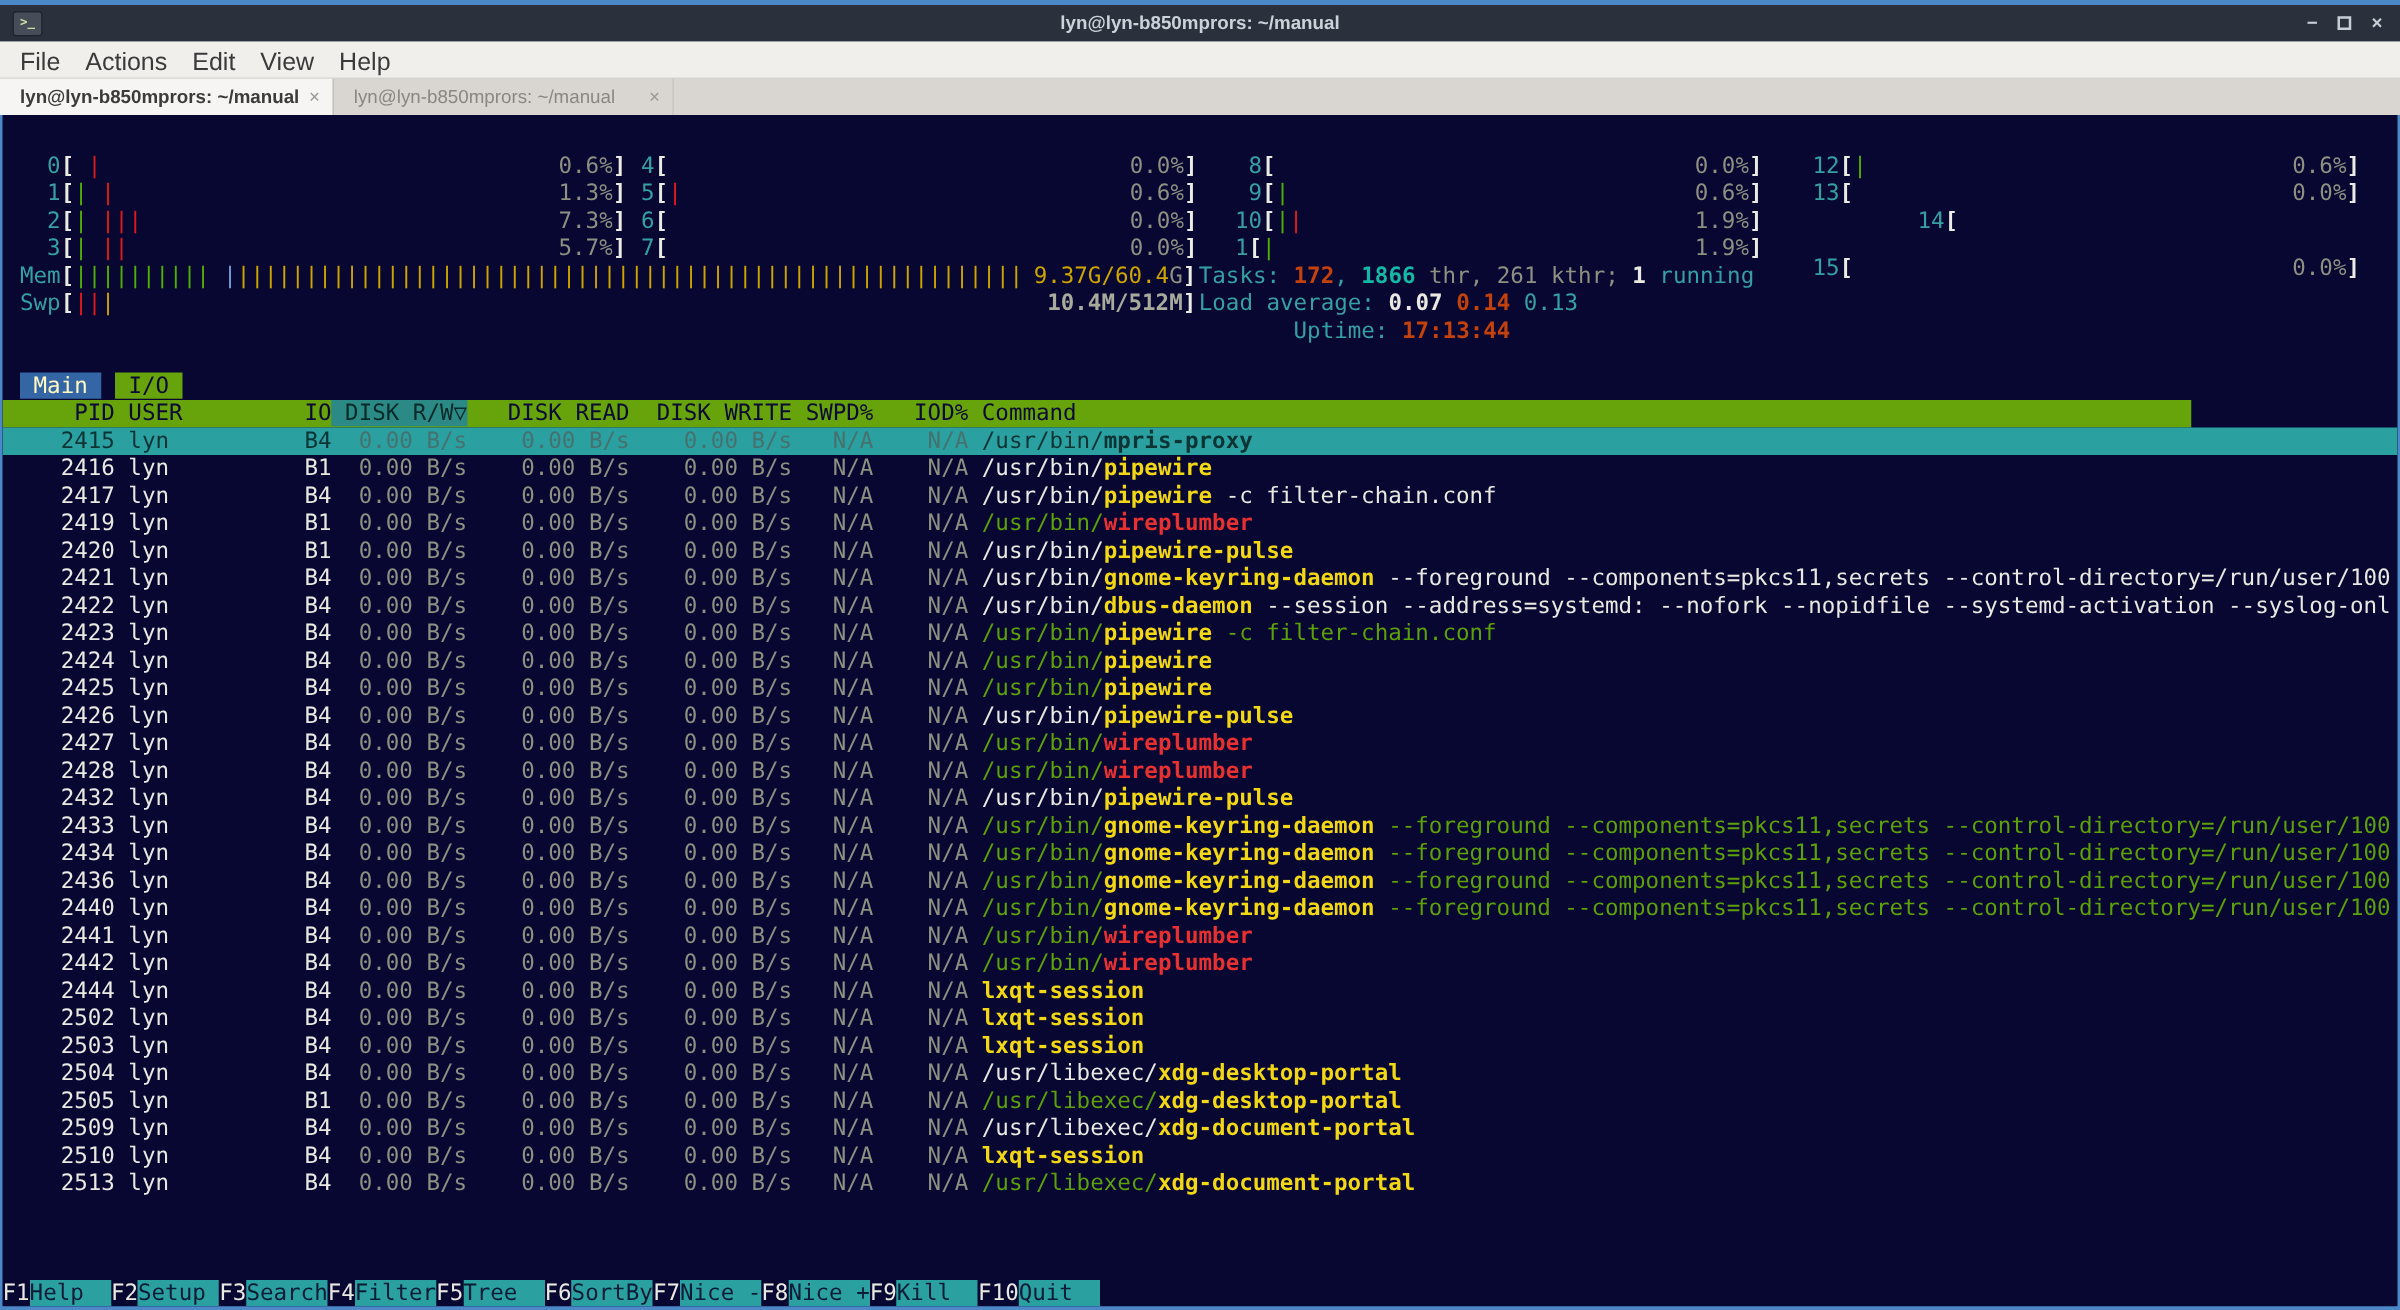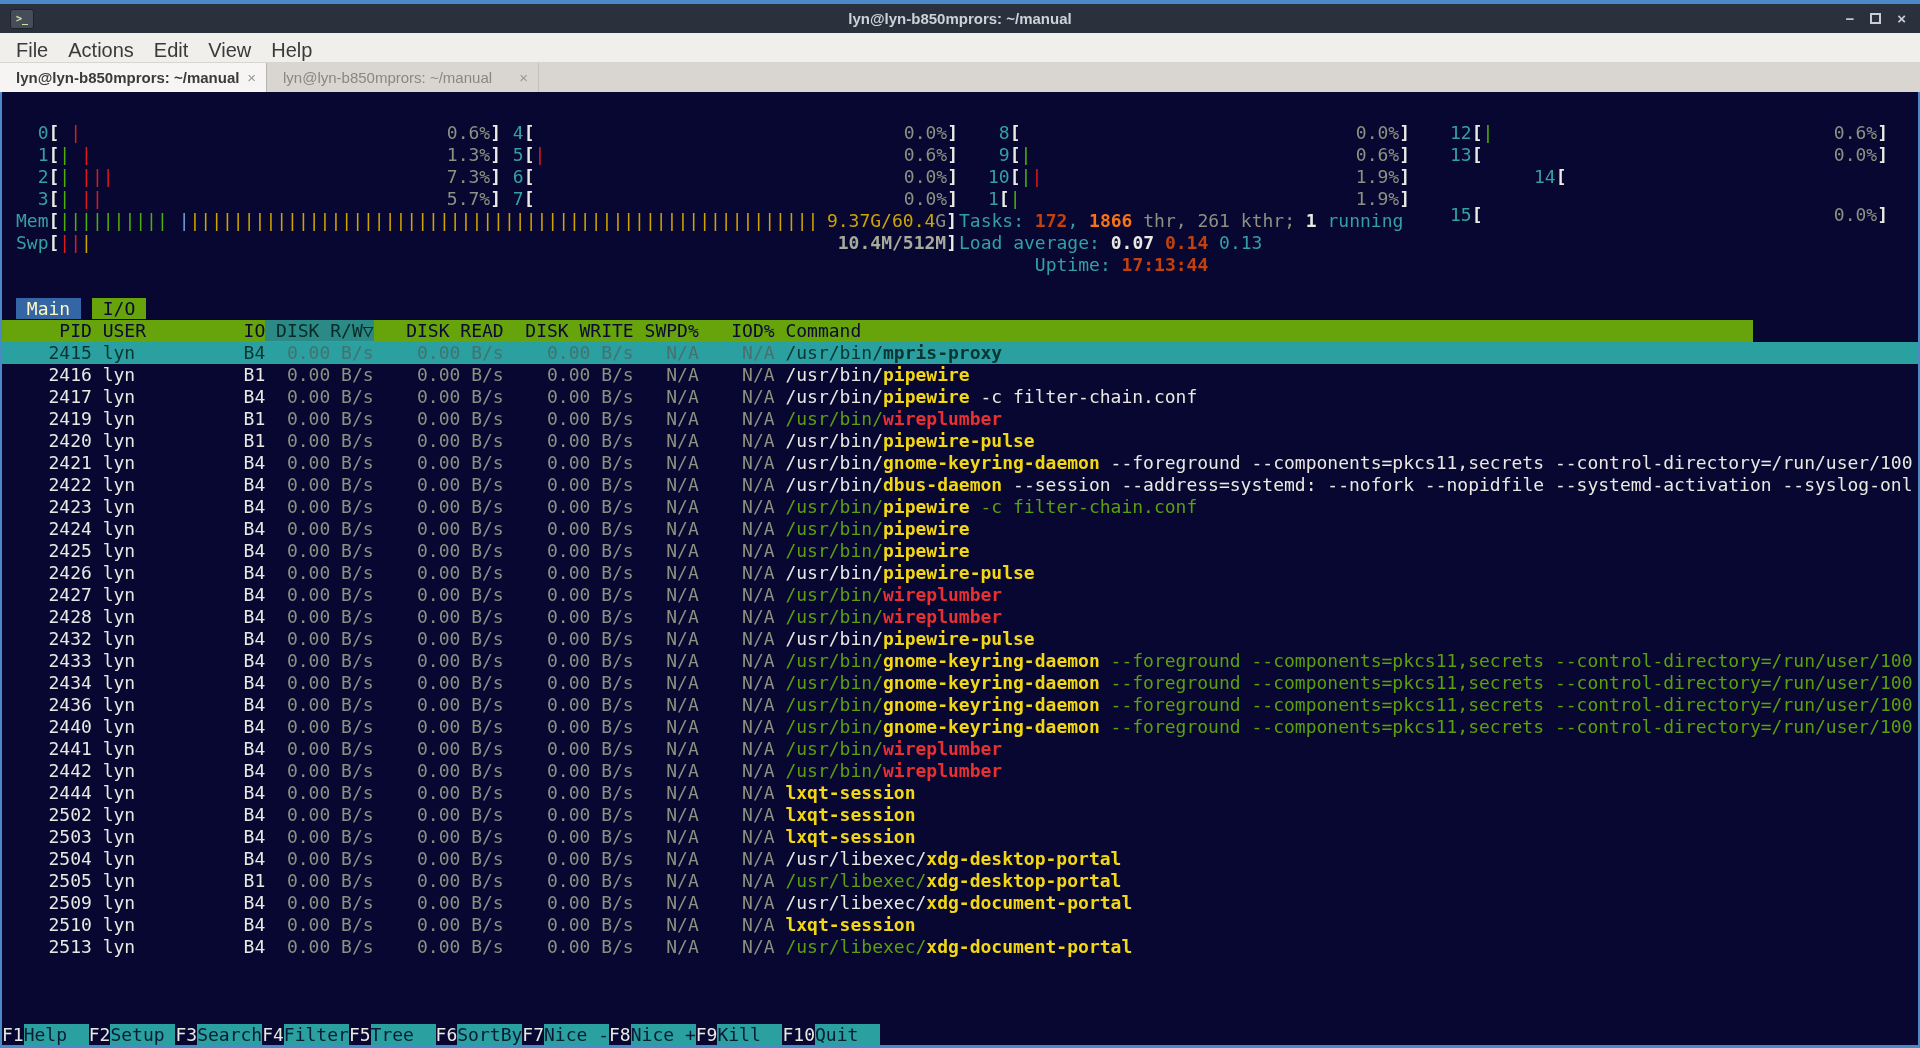--- a/index.html
+++ b/index.html
@@ -19,21 +19,21 @@
 .tab-active{width:267px;background:#f6f5f3;border-right:1px solid #b8b5b0;font-weight:bold;color:#3b3b3b}
 .tab-inactive{width:272px;color:#8a8780;border-right:1px solid #c5c2bd}
 .tab-close{margin-left:auto;color:#9b9892;font-weight:normal}
 .terminal{position:absolute;top:92px;bottom:0;left:0;right:0;background:#070732;border-left:2px solid #4a88c8;border-right:2px solid #4a88c8;border-bottom:3px solid #4a88c8;font:18px/22px "DejaVu Sans Mono",monospace;color:#e9e9e1;overflow:hidden}
 .abs{position:absolute;white-space:pre}
 
 .cw{color:#e9e9e1}.cwb{color:#e9e9e1;font-weight:bold}
 .cd{color:#8e9081}
 .cc{color:#35a0a2}
 .cbc{color:#c2410c;font-weight:bold}
-.cbg{color:#f97316;font-weight:bold}
+.cbg{color:#14b8a6;font-weight:bold}
 .cy{color:#f2d714;font-weight:bold}
 .cr{color:#e83030;font-weight:bold}
 .cg{color:#5ca00a}
 .cgold{color:#cda400}
 .cgb{color:#a8aa9c;font-weight:bold}
 .br{color:#ebebe3;font-weight:bold}
 .tick-g{color:#4fae08}.tick-r{color:#e01a1a}.tick-b{color:#6f9fd8}.tick-y{color:#cda400}
 
 #cpu-grid{position:absolute;left:0;top:30px;width:100%;height:88px}
 .meter{position:absolute;display:flex;white-space:pre}

